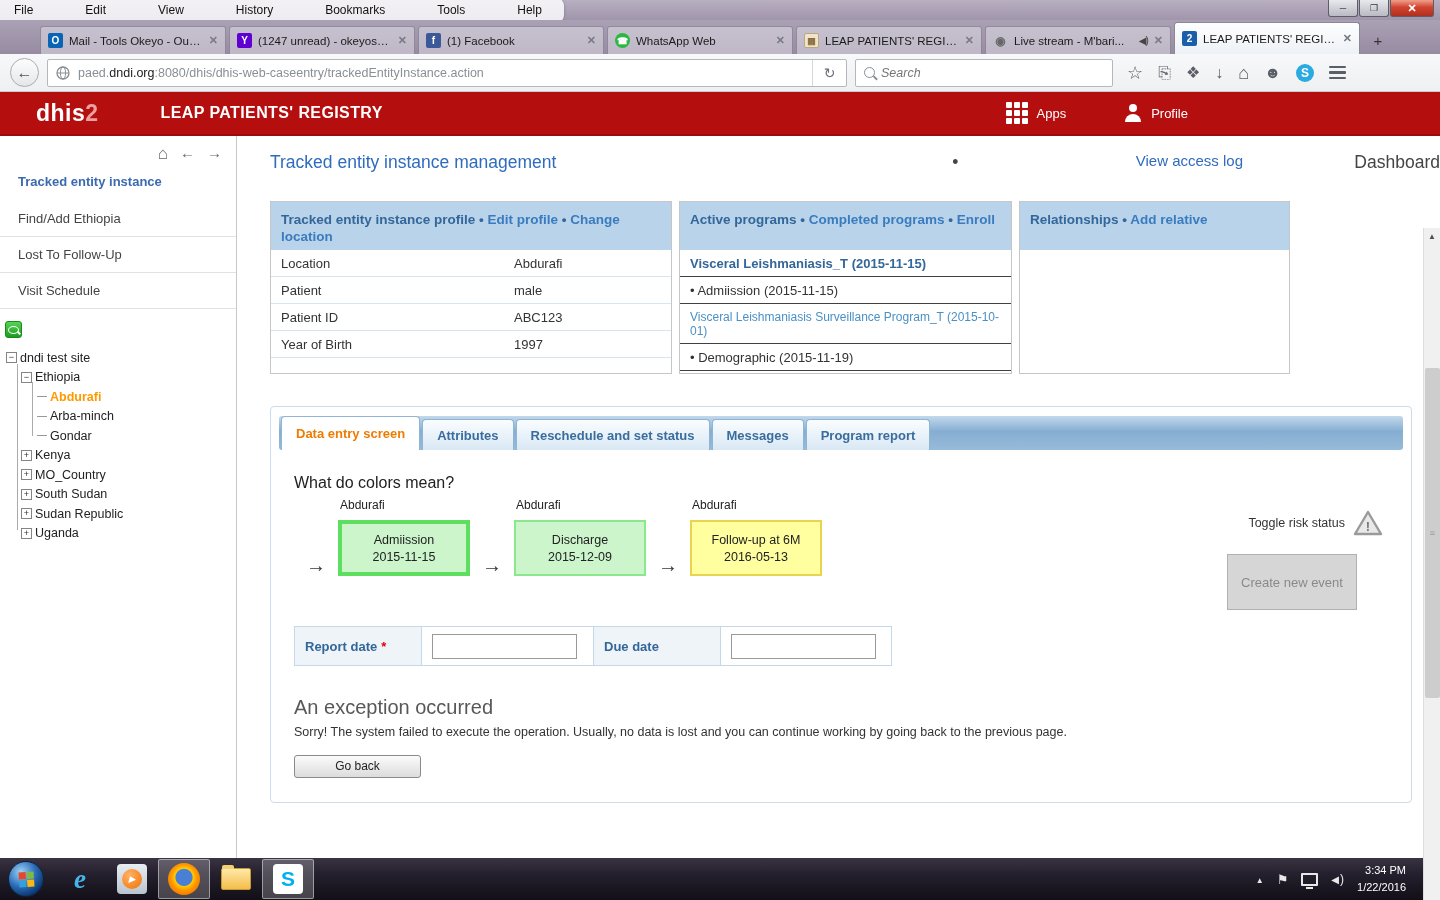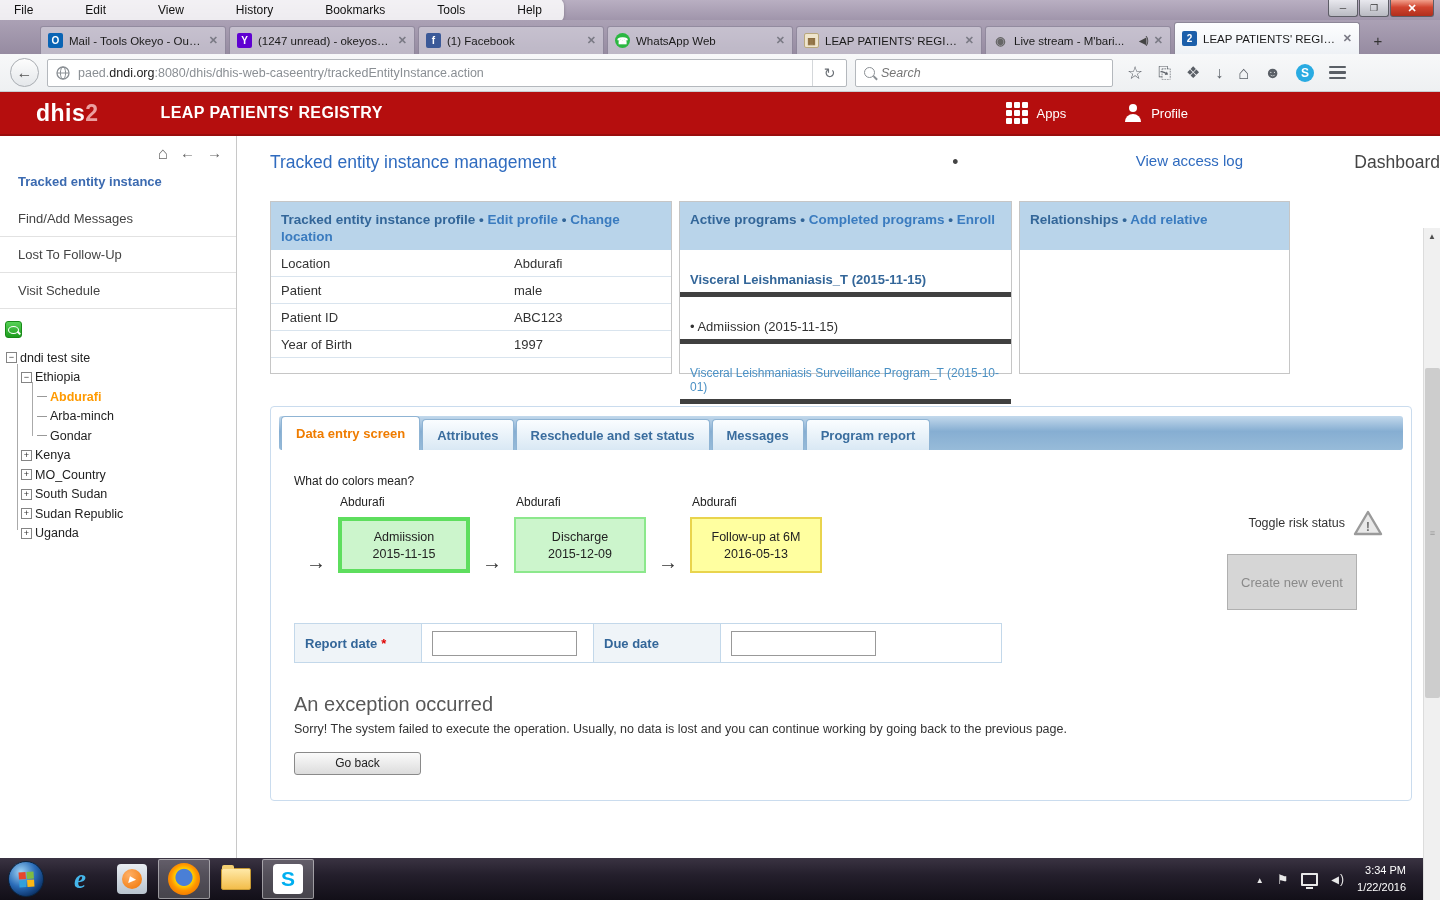--- a/index.html
+++ b/index.html
@@ -130,53 +130,53 @@
   .panel { border:1px solid #c6c6c6; background:#fff; }
   .panel.p1 { width:402px; height:173px; }
   .panel.p2 { width:333px; height:173px; }
   .panel.p3 { width:271px; height:173px; }
   .panel-head { background:#b9d4ea; height:48px; padding:10px 10px 0 10px; font-size:13.5px; font-weight:bold;
     color:#336699; line-height:1.25; }
   .plink { color:#3a7bbf; }
   .psep::before { content:" • "; color:#336699; }
   .prow { display:flex; padding:6px 10px 5px; border-bottom:1px solid #d9e4ee; font-size:13px; color:#333; }
   .prow .lbl { width:233px; }
-  .pgm { padding:6px 10px 5px; border-bottom:5px solid #404040; font-size:13px;margin-top:16px; }
+  .pgm { padding:6px 10px 5px; border-bottom:1px solid #404040; font-size:13px; }
   .pgm.program-active { color:#336699; font-weight:bold; }
   .pgm.stage { color:#333; }
   .pgm.program-link { color:#4a90c4; font-size:12px; }
 
   
   .workbox { margin:32px 0 0 33px; width:1142px; min-height:395px; border:1px solid #cadcee; border-radius:4px;
     background:#fff; position:relative; padding-bottom:24px; }
   .tabstrip { margin:9px 8px 0; height:34px; border-radius:3px;
     background:linear-gradient(180deg,#c3d9ec 0%,#86aed2 45%,#97bbd9 100%);
     display:flex; align-items:flex-end; padding-left:2px; }
   .wtab { height:31px; margin-right:2px; padding:0 14px; display:flex; align-items:center;
     background:linear-gradient(#fafdff,#d9e8f4); border:1px solid #8fb4d4; border-bottom:none;
     border-radius:4px 4px 0 0; font-size:13px; font-weight:bold; color:#3a6d9e; white-space:nowrap; }
   .wtab.active { background:#fff; color:#ef7c00; height:34px; }
   .wb-content { padding:0 23px; position:relative; }
-  .colors-link { font-size:12px; color:#222; margin-top:24px; display:inline-block; }
+  .colors-link { font-size:16px; color:#222; margin-top:24px; display:inline-block; }
 
   .timeline { display:flex; margin-top:6px; }
   .arrow { width:44px; display:flex; align-items:center; justify-content:center; font-size:20px; color:#333;
     margin-top:52px; height:30px; }
   .arrow::before { content:"→"; }
   .ev { width:132px; display:flex; flex-direction:column; }
   .ev-loc { font-size:12px; color:#222; margin:0 0 8px 2px; }
   .ev-box { height:56px; border-style:solid; display:flex; flex-direction:column; align-items:center;
     justify-content:center; font-size:12.5px; color:#222; gap:3px; }
   .risk-area { position:absolute; top:60px; right:28px; width:156px; text-align:right; }
   .risk-line { display:flex; align-items:center; justify-content:flex-end; gap:8px; font-size:12.5px; color:#333; }
   .create-btn { margin-top:18px; width:130px; height:56px; background:#d6d6d6; border:1px solid #b0b0b0;
     color:#8a8a8a; font-size:13px; display:flex; align-items:center; justify-content:center;
     font-family:"Liberation Sans",sans-serif; }
 
-  .date-table { margin-top:46px; width:708px; height:40px; border:1px solid #c3d8ea; display:grid;
+  .date-table { margin-top:46px; width:598px; height:40px; border:1px solid #c3d8ea; display:grid;
     grid-template-columns:127px 172px 127px 173px; }
   .dcell { display:flex; align-items:center; border-right:1px solid #c3d8ea; padding:0 10px; }
   .dcell:last-child { border-right:none; }
   .dcell.lab { background:#eff4f8; color:#336699; font-weight:bold; font-size:13px; }
   .req { color:#e00000; margin-left:4px; }
   .txt { width:145px; height:25px; border:1px solid #999; background:#fff; font-family:"Liberation Sans",sans-serif; }
 
   .exc-head { font-size:20px; color:#585858; margin-top:30px; }
   .exc-text { font-size:12.5px; color:#333; margin-top:6px; }
   .goback { margin-top:16px; width:127px; height:23px; border:1px solid #8a8a8a; border-radius:3px;
@@ -358,21 +358,21 @@
 
   <div class="content-row">
 
     <div class="sidebar">
       <div class="side-icons">
         <span class="sico home2"></span>
         <span class="sico back2"></span>
         <span class="sico fwd2"></span>
       </div>
       <div class="side-title">Tracked entity instance</div>
-      <div class="side-item">Find/Add Messages</div>
+      <div class="side-item">Find/Add Ethiopia</div>
       <div class="side-item">Lost To Follow-Up</div>
       <div class="side-item">Visit Schedule</div>
       <div class="side-search">
           <span class="mag"></span>
         </div>
 
       <div class="tree">
         <div class="vline vl1"></div>
         <div class="vline vl2"></div>
         <div class="trow d0">

